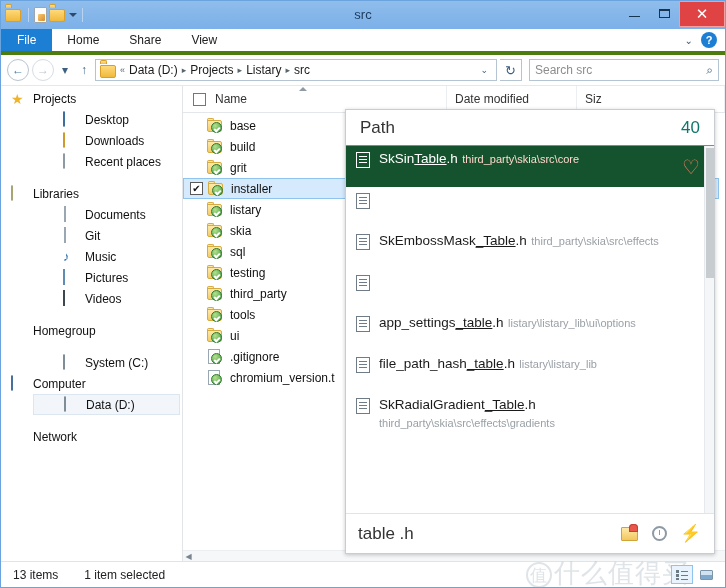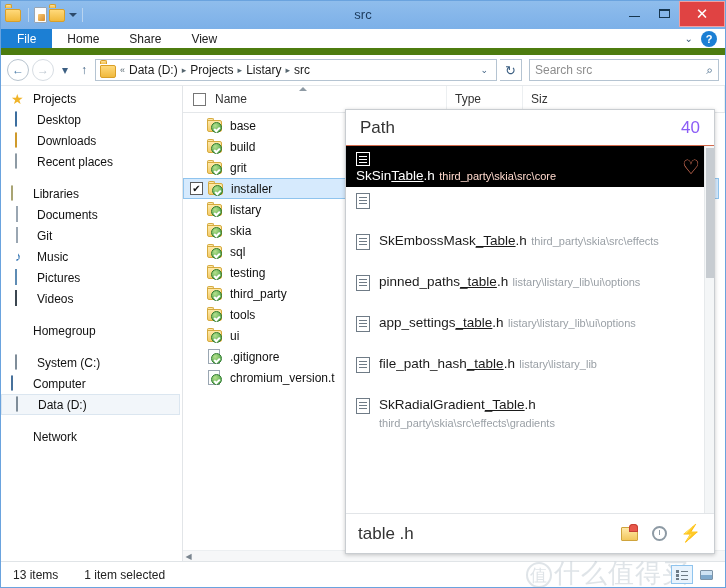--- a/index.html
+++ b/index.html
@@ -96,21 +96,21 @@
   }
   .minglyph { width:11px;height:1px;background:#16364f;display:block;margin-top:7px;}
   .maxglyph { width:11px;height:9px;border:1px solid #16364f;border-top-width:2px;display:block;}
 
   
   #ribbon {
     flex:0 0 26px;
     display:flex;
     align-items:stretch;
     background:#fff;
-    border-bottom:7px solid #4d7c0f;
+    border-bottom:4px solid #4d7c0f;
     position:relative;
   }
   .rb-file {
     background:#1c7fd4; color:#fff;
     padding:0 16px;
     display:flex;align-items:center;
     font-size:12px;
   }
   .rb-tab {
     padding:0 15px;
@@ -198,21 +198,21 @@
     font-size:12px;
     overflow:hidden;
   }
   .nav-row {
     height:21px;
     display:flex;align-items:center;
     padding-left:10px;
     color:#111;
     white-space:nowrap;
   }
-  .nav-row.child { padding-left:14px; }
+  .nav-row.child { padding-left:30px;margin-left:32px; }
   .nav-row.sel {
     background:#f2f6fa;
     border:1px solid #dbe6f0;
     margin-right:2px;
     height:21px;
   }
   .nav-gap { height:11px; }
   .nav-ico {
     width:16px;height:16px;margin-right:6px;
     flex:0 0 16px;
@@ -439,33 +439,33 @@
     display:flex;flex-direction:column;
     z-index:50;
   }
   #lst-head {
     flex:0 0 36px;
     display:flex;align-items:center;
     padding:0 14px;
     border-bottom:1px solid #d36a4d;
   }
   #lst-head .ttl { font-size:17px;color:#333; }
-  #lst-head .cnt { margin-left:auto;font-size:17px;color:#8b5cf6; }
+  #lst-head .cnt { margin-left:auto;font-size:17px;color:#0f766e; }
   #lst-results {
     flex:1;
     overflow:hidden;
     position:relative;
   }
   .res {
     height:41px;
     padding:3px 12px 0 10px;
     display:flex;align-items:flex-start;
     position:relative;
   }
-  .res.active { background:#000000;flex-direction:column; }
+  .res.active { background:#14532d; }
   .res-ico {
     width:14px;height:16px;
     flex:0 0 14px;
     margin-top:3px;margin-right:9px;
     border:1px solid #6f7b86;
     background:#fff;
     position:relative;
   }
   .res.active .res-ico { border-color:#fff;background:transparent; }
   .res-ico:after {
@@ -686,22 +686,22 @@
       </div>
     </div>
 
     <div id="listpane">
       <div id="colhead">
         <div class="col col-name">
           <span class="hdr-check"></span>
           <span>Name</span>
           <span class="sortmark"></span>
         </div>
-        <div class="col col-type">
-          <span>Type</span>
+        <div class="col col-date">
+          <span>Date modified</span>
         </div>
         <div class="col col-size">
           <span>Siz</span>
         </div>
       </div>
 
       <div id="files">
         <div class="frow">
           <span class="fcheck hidden"></span>
           <span class="fico">
@@ -874,24 +874,20 @@
       <div class="res">
         <span class="res-ico"></span>
         <span class="res-txt">
           <span class="res-name"><span>SkEmbossMask</span><u>_Table</u><span>.h</span></span>
           <span class="res-path">third_party\skia\src\effects</span>
         </span>
       </div>
 
       <div class="res">
         <span class="res-ico"></span>
-        <span class="res-txt">
-          <span class="res-name"><span>pinned_paths</span><u>_table</u><span>.h</span></span>
-          <span class="res-path">listary\listary_lib\ui\options</span>
-        </span>
       </div>
 
       <div class="res">
         <span class="res-ico"></span>
         <span class="res-txt">
           <span class="res-name"><span>app_settings</span><u>_table</u><span>.h</span></span>
           <span class="res-path">listary\listary_lib\ui\options</span>
         </span>
       </div>
 

